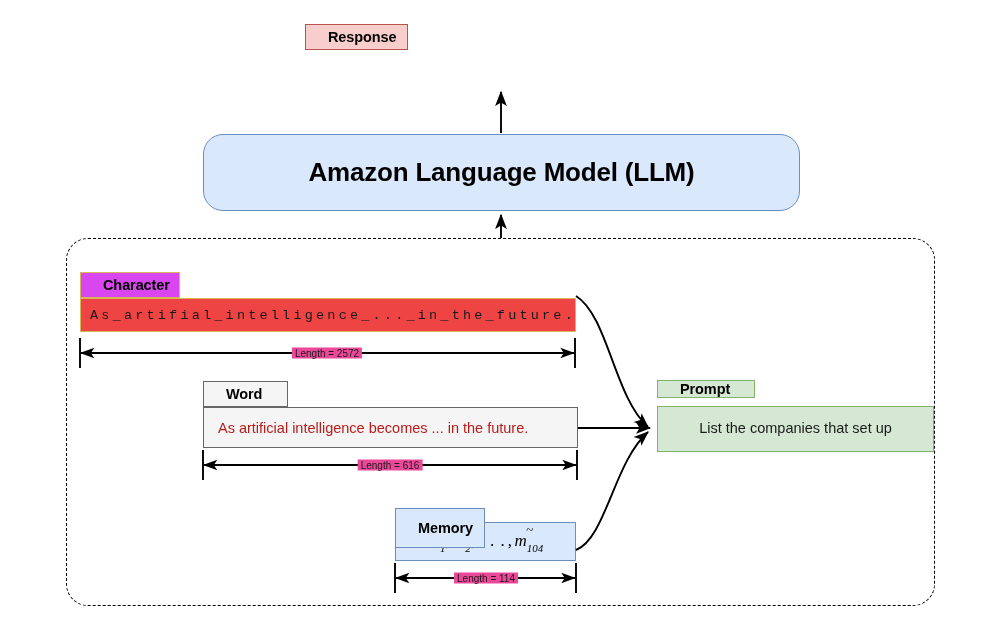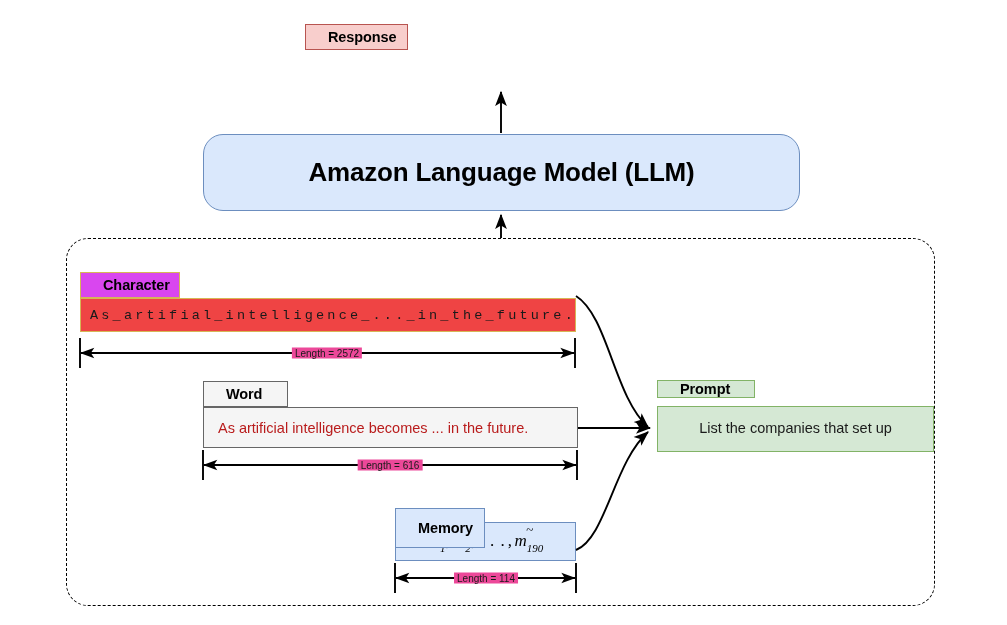--- a/index.html
+++ b/index.html
@@ -206,21 +206,21 @@
 
   <div class="tab tab-mem" style="left:395px; top:496px; width:90px; height:40px;margin-top:12px;">Memory</div>
   <div class="body-mem body-box" style="left:395px; top:522px; width:181px; height:39px;">
     <span class="mem-math">
       <span class="mvar"><span class="tld">~</span><span>m</span><span class="sub">1</span></span>
         <span class="mcomma">,</span>
       <span class="mvar"><span class="tld">~</span><span>m</span><span class="sub">2</span></span>
         <span class="mcomma">,</span>
       <span class="mdots">. . .</span>
         <span class="mcomma">,</span>
-      <span class="mvar"><span class="tld">~</span><span>m</span><span class="sub">190</span></span>
+      <span class="mvar"><span class="tld">~</span><span>m</span><span class="sub">104</span></span>
     </span>
   </div>
   <div class="len-label" style="left:486px; top:578px;">Length = 114</div>
 
   <div class="tab tab-prompt" style="left:657px; top:380px; width:98px; height:18px;">Prompt</div>
   <div class="body-prompt body-box" style="left:657px; top:406px; width:277px; height:46px;">
     <span>List the companies that set up</span>
   </div>
 
 </div>

